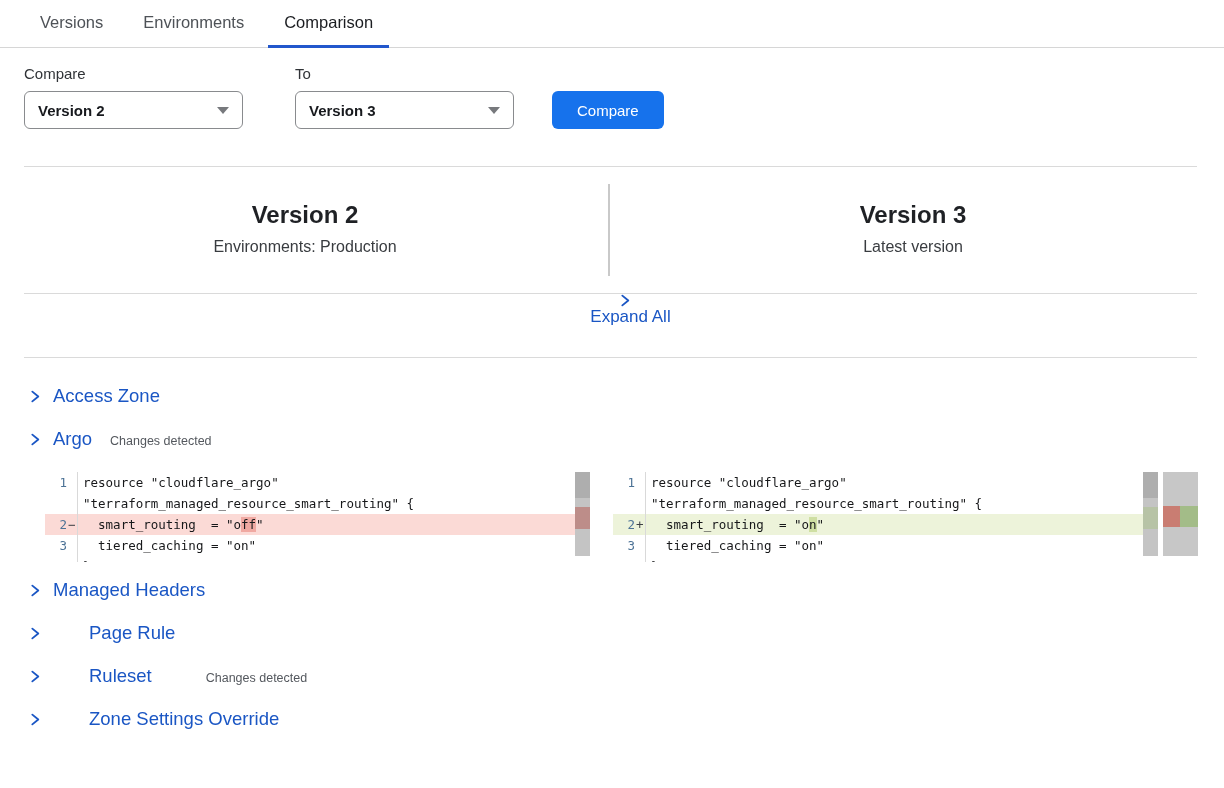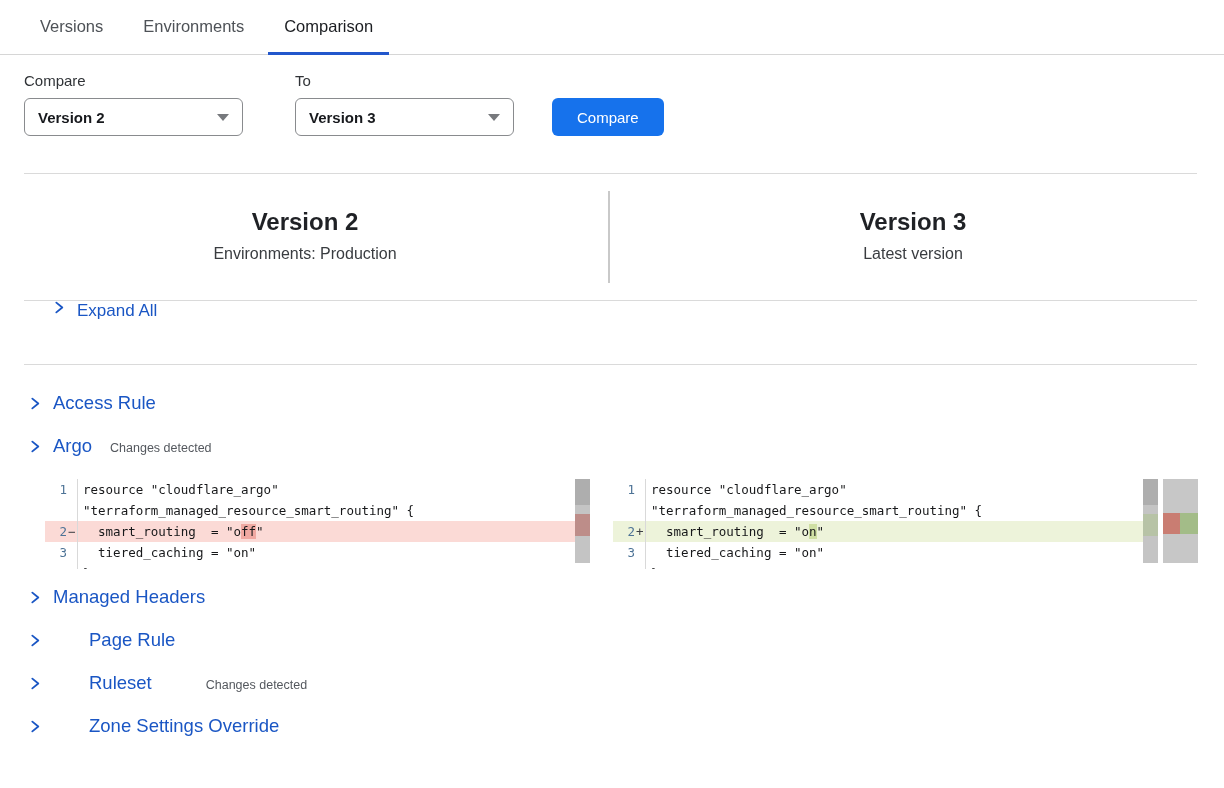--- a/index.html
+++ b/index.html
@@ -1,20 +1,20 @@
 <!DOCTYPE html>
 <html style="--accent-blue: #1672ec; --link-blue: #1a56c4; --underline-blue: #2257cc; --removed-bg: #fbdad6; --removed-hl: #f0a9a2; --added-bg: #edf3da; --added-hl: #cfdfa3;"><head>
 <meta charset="utf-8">
 <style>
   * { margin:0; padding:0; box-sizing:border-box; }
   html,body { width:1224px; height:788px; background:#ffffff; overflow:hidden;
     font-family:"Liberation Sans", sans-serif; color:#1d1f24; }
 
   
-  .tabbar { display:flex; align-items:stretch; height:55px; padding-left:24px;
+  .tabbar { display:flex; align-items:stretch; height:48px; padding-left:24px;
     border-bottom:1px solid #d6d6d6; column-gap:8px; }
   .tab { display:flex; align-items:center; padding:0 16px; font-size:16.5px;
     color:#4e5257; cursor:pointer; border-bottom:3px solid transparent; margin-bottom:-1px; }
   .tab.active { color:#1b1d21; border-bottom-color:var(--underline-blue,#2257cc); font-weight:400; }
 
   
   .controls { display:flex; align-items:flex-end; margin:17px 24px 0 24px; }
   .field { width:219px; }
   .field + .field { margin-left:52px; }
   .field-label { font-size:15px; color:#303337; margin-bottom:9px; }
@@ -35,22 +35,22 @@
     border-bottom:1px solid #dadada; margin-right:27px; margin-left:24px; border-bottom:none; }
   .vwrap { margin:0 27px 0 24px; border-bottom:1px solid #dadada; }
   .vcol { width:514px; display:flex; flex-direction:column; justify-content:center;
     align-items:center; text-align:center; height:126px; }
   .vspacer { flex:1; display:flex; align-items:center; justify-content:center; }
   .vdivider { width:2px; height:92px; background:#c9c9c9; }
   .vtitle { font-size:24px; font-weight:bold; color:#1f2125; line-height:30px; margin-bottom:4px; }
   .vline { font-size:16px; color:#393c40; line-height:26px; }
 
   
-  .expand-row { display:flex; align-items:flex-start; height:64px; padding-left:28px;
-    margin:0 27px 0 24px; border-bottom:1px solid #dadada; cursor:pointer; }
+  .expand-row { display:flex; align-items:center; height:64px; padding-left:28px;
+    margin:0 27px 0 24px; border-bottom:1px solid #dadada; cursor:pointer;flex-direction:column; }
   .chev { width:13px; height:13px; color:var(--link-blue,#1a56c4); flex:none; }
   .expand-label { font-size:17px; color:var(--link-blue,#1a56c4); margin-left:12px; }
 
   
   .section-row { display:flex; align-items:baseline; padding-left:28px; cursor:pointer; height:23px; }
   .section-row .chev { align-self:center; }
   .mt28 { margin-top:27px; } .mt21 { margin-top:20px; } .mt17 { margin-top:17px; } .mt20 { margin-top:20px;gap:36px; }
   .section-label { font-size:18.5px; color:var(--link-blue,#1a56c4); margin-left:12px; }
   .badge { font-size:12.5px; color:#54585e; margin-left:18px; }
 
@@ -128,21 +128,21 @@
   <svg class="chev" viewBox="0 0 12 12">
     <path d="M4 1.5 L9.5 6 L4 10.5" fill="none" stroke="currentColor" stroke-width="1.7" stroke-linecap="round" stroke-linejoin="round"></path>
   </svg>
   <span class="expand-label">Expand All</span>
 </div>
 
 <div class="section-row mt28">
   <svg class="chev" viewBox="0 0 12 12">
       <path d="M4 1.5 L9.5 6 L4 10.5" fill="none" stroke="currentColor" stroke-width="1.7" stroke-linecap="round" stroke-linejoin="round"></path>
     </svg>
-  <span class="section-label">Access Rule</span>
+  <span class="section-label">Access Zone</span>
 </div>
 
 <div class="section-row mt21">
   <svg class="chev" viewBox="0 0 12 12">
       <path d="M4 1.5 L9.5 6 L4 10.5" fill="none" stroke="currentColor" stroke-width="1.7" stroke-linecap="round" stroke-linejoin="round"></path>
     </svg>
   <span class="section-label">Argo</span>
   <span class="badge">Changes detected</span>
 </div>
 

